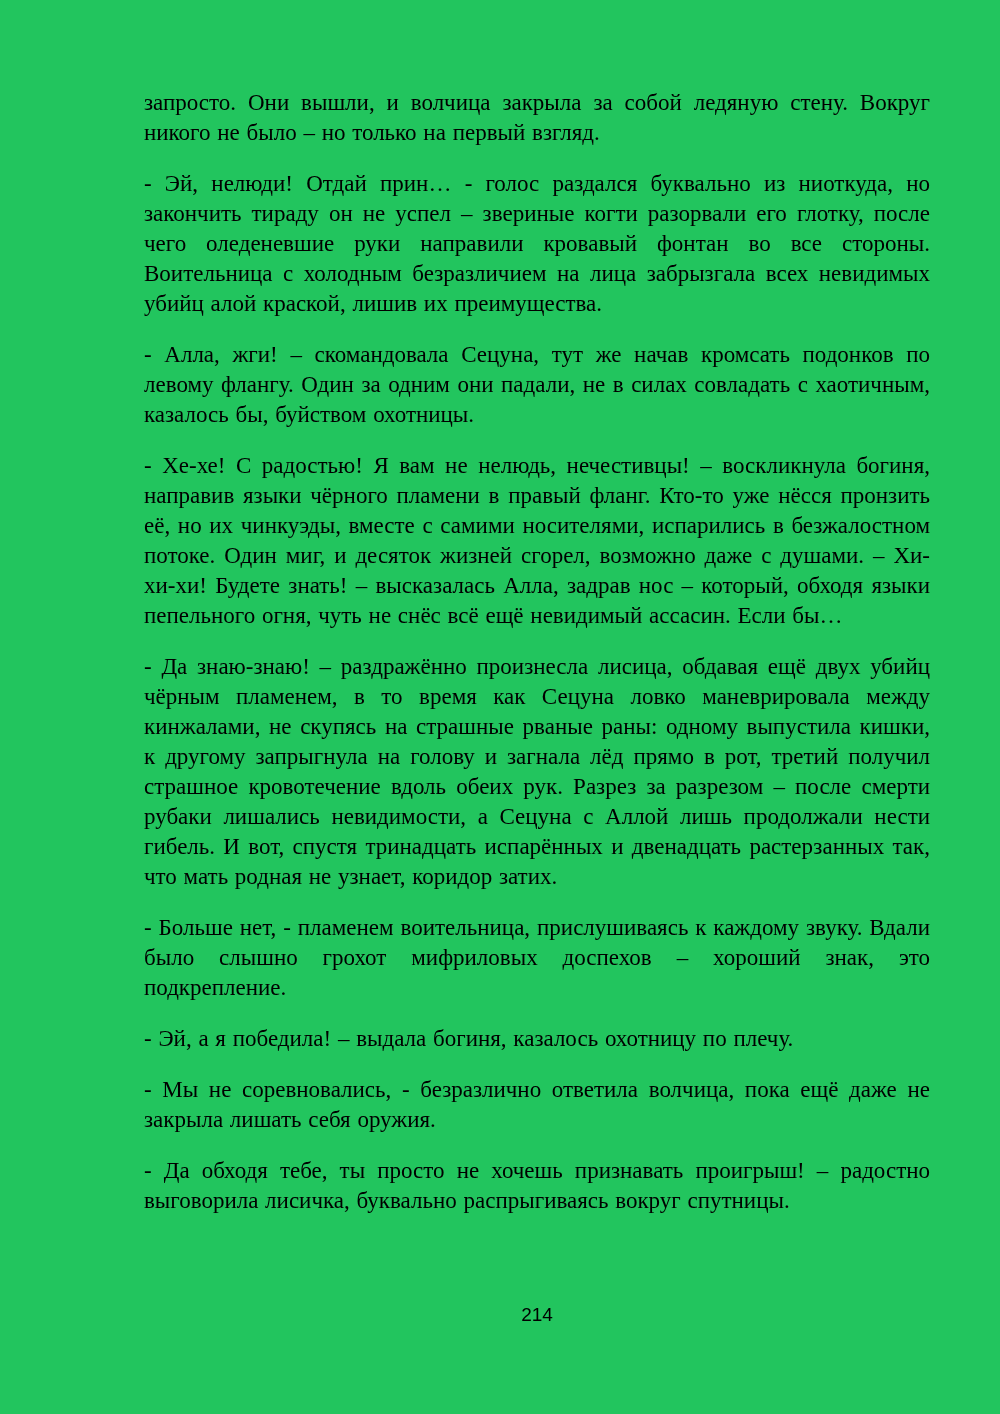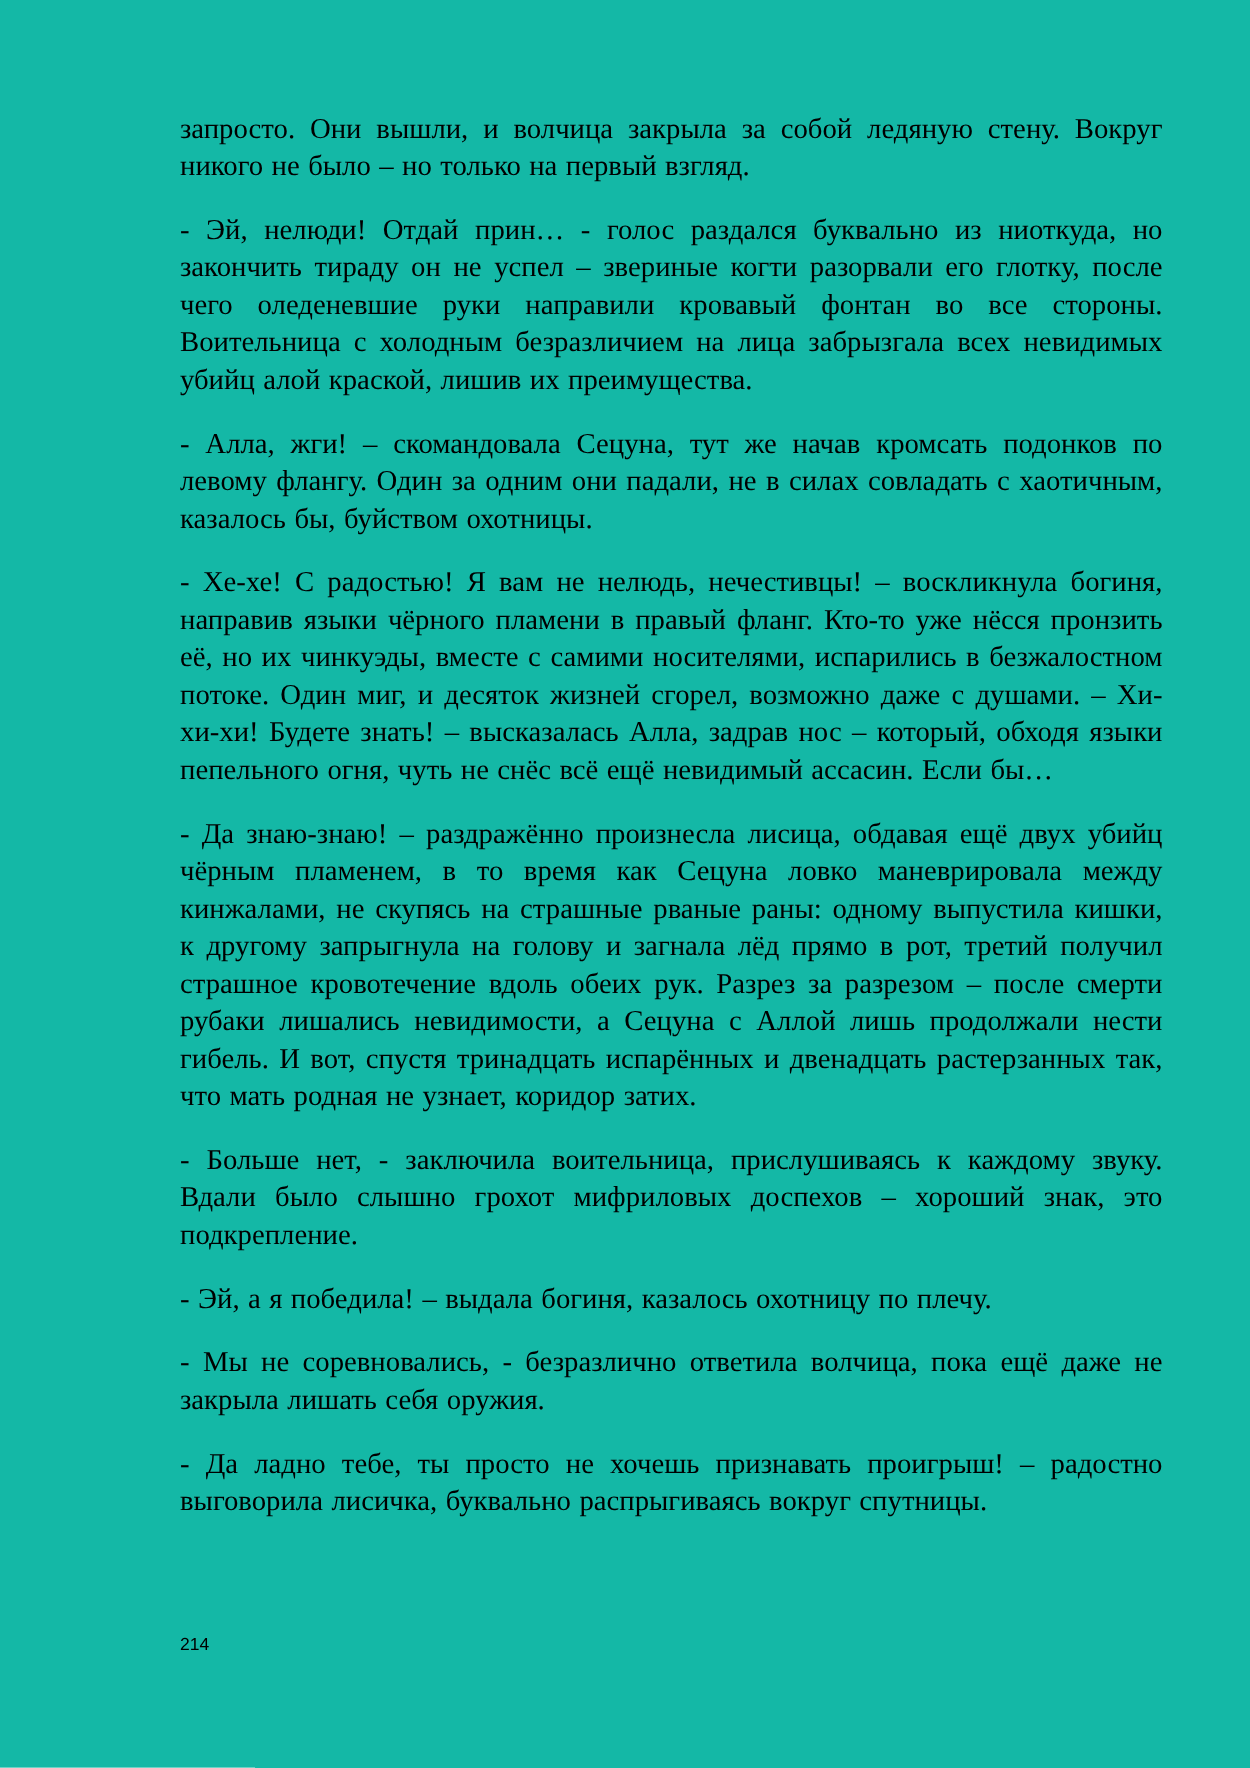--- a/index.html
+++ b/index.html
@@ -11,21 +11,21 @@
     width: 1000px;
     height: 1414px;
     overflow: hidden;
     font-family: "Liberation Serif", serif;
     color: #000000;
   }
   .page {
     position: relative;
     width: 1000px;
     height: 1414px;
-    background: #14b8a6;
+    background: #22c55e;
   }
   .text-block {
     position: absolute;
     top: 88px;
     left: 144px;
     width: 786px;
   }
   .text-block p {
     margin: 0 0 21px 0;
     font-size: 23px;
@@ -33,36 +33,36 @@
     text-align: justify;
     text-justify: inter-word;
     letter-spacing: 0;
     word-spacing: 1px;
   }
   .page-number {
     position: absolute;
     top: 1304px;
     left: 144px;
     width: 786px;
-    text-align: left;
+    text-align: center;
     font-family: "Liberation Sans", sans-serif;
-    font-size: 14px;
+    font-size: 19px;
     line-height: 22px;
     color: #000000;
   }
 </style>
 </head>
 <body>
 
 <div class="page">
   <div class="text-block">
     <p>запросто. Они вышли, и волчица закрыла за собой ледяную стену. Вокруг никого не было – но только на первый взгляд.</p>
     <p>- Эй, нелюди! Отдай прин… - голос раздался буквально из ниоткуда, но закончить тираду он не успел – звериные когти разорвали его глотку, после чего оледеневшие руки направили кровавый фонтан во все стороны. Воительница с холодным безразличием на лица забрызгала всех невидимых убийц алой краской, лишив их преимущества.</p>
     <p>- Алла, жги! – скомандовала Сецуна, тут же начав кромсать подонков по левому флангу. Один за одним они падали, не в силах совладать с хаотичным, казалось бы, буйством охотницы.</p>
     <p>- Хе-хе! С радостью! Я вам не нелюдь, нечестивцы! – воскликнула богиня, направив языки чёрного пламени в правый фланг. Кто-то уже нёсся пронзить её, но их чинкуэды, вместе с самими носителями, испарились в безжалостном потоке. Один миг, и десяток жизней сгорел, возможно даже с душами. – Хи-хи-хи! Будете знать! – высказалась Алла, задрав нос – который, обходя языки пепельного огня, чуть не снёс всё ещё невидимый ассасин. Если бы…</p>
     <p>- Да знаю-знаю! – раздражённо произнесла лисица, обдавая ещё двух убийц чёрным пламенем, в то время как Сецуна ловко маневрировала между кинжалами, не скупясь на страшные рваные раны: одному выпустила кишки, к другому запрыгнула на голову и загнала лёд прямо в рот, третий получил страшное кровотечение вдоль обеих рук. Разрез за разрезом – после смерти рубаки лишались невидимости, а Сецуна с Аллой лишь продолжали нести гибель. И вот, спустя тринадцать испарённых и двенадцать растерзанных так, что мать родная не узнает, коридор затих.</p>
-    <p>- Больше нет, - заключила воительница, прислушиваясь к каждому звуку. Вдали было слышно грохот мифриловых доспехов – хороший знак, это подкрепление.</p>
+    <p>- Больше нет, - пламенем воительница, прислушиваясь к каждому звуку. Вдали было слышно грохот мифриловых доспехов – хороший знак, это подкрепление.</p>
     <p>- Эй, а я победила! – выдала богиня, казалось охотницу по плечу.</p>
     <p>- Мы не соревновались, - безразлично ответила волчица, пока ещё даже не закрыла лишать себя оружия.</p>
-    <p>- Да ладно тебе, ты просто не хочешь признавать проигрыш! – радостно выговорила лисичка, буквально распрыгиваясь вокруг спутницы.</p>
+    <p>- Да обходя тебе, ты просто не хочешь признавать проигрыш! – радостно выговорила лисичка, буквально распрыгиваясь вокруг спутницы.</p>
   </div>
   <div class="page-number">214</div>
 </div>
 
 </body></html>

